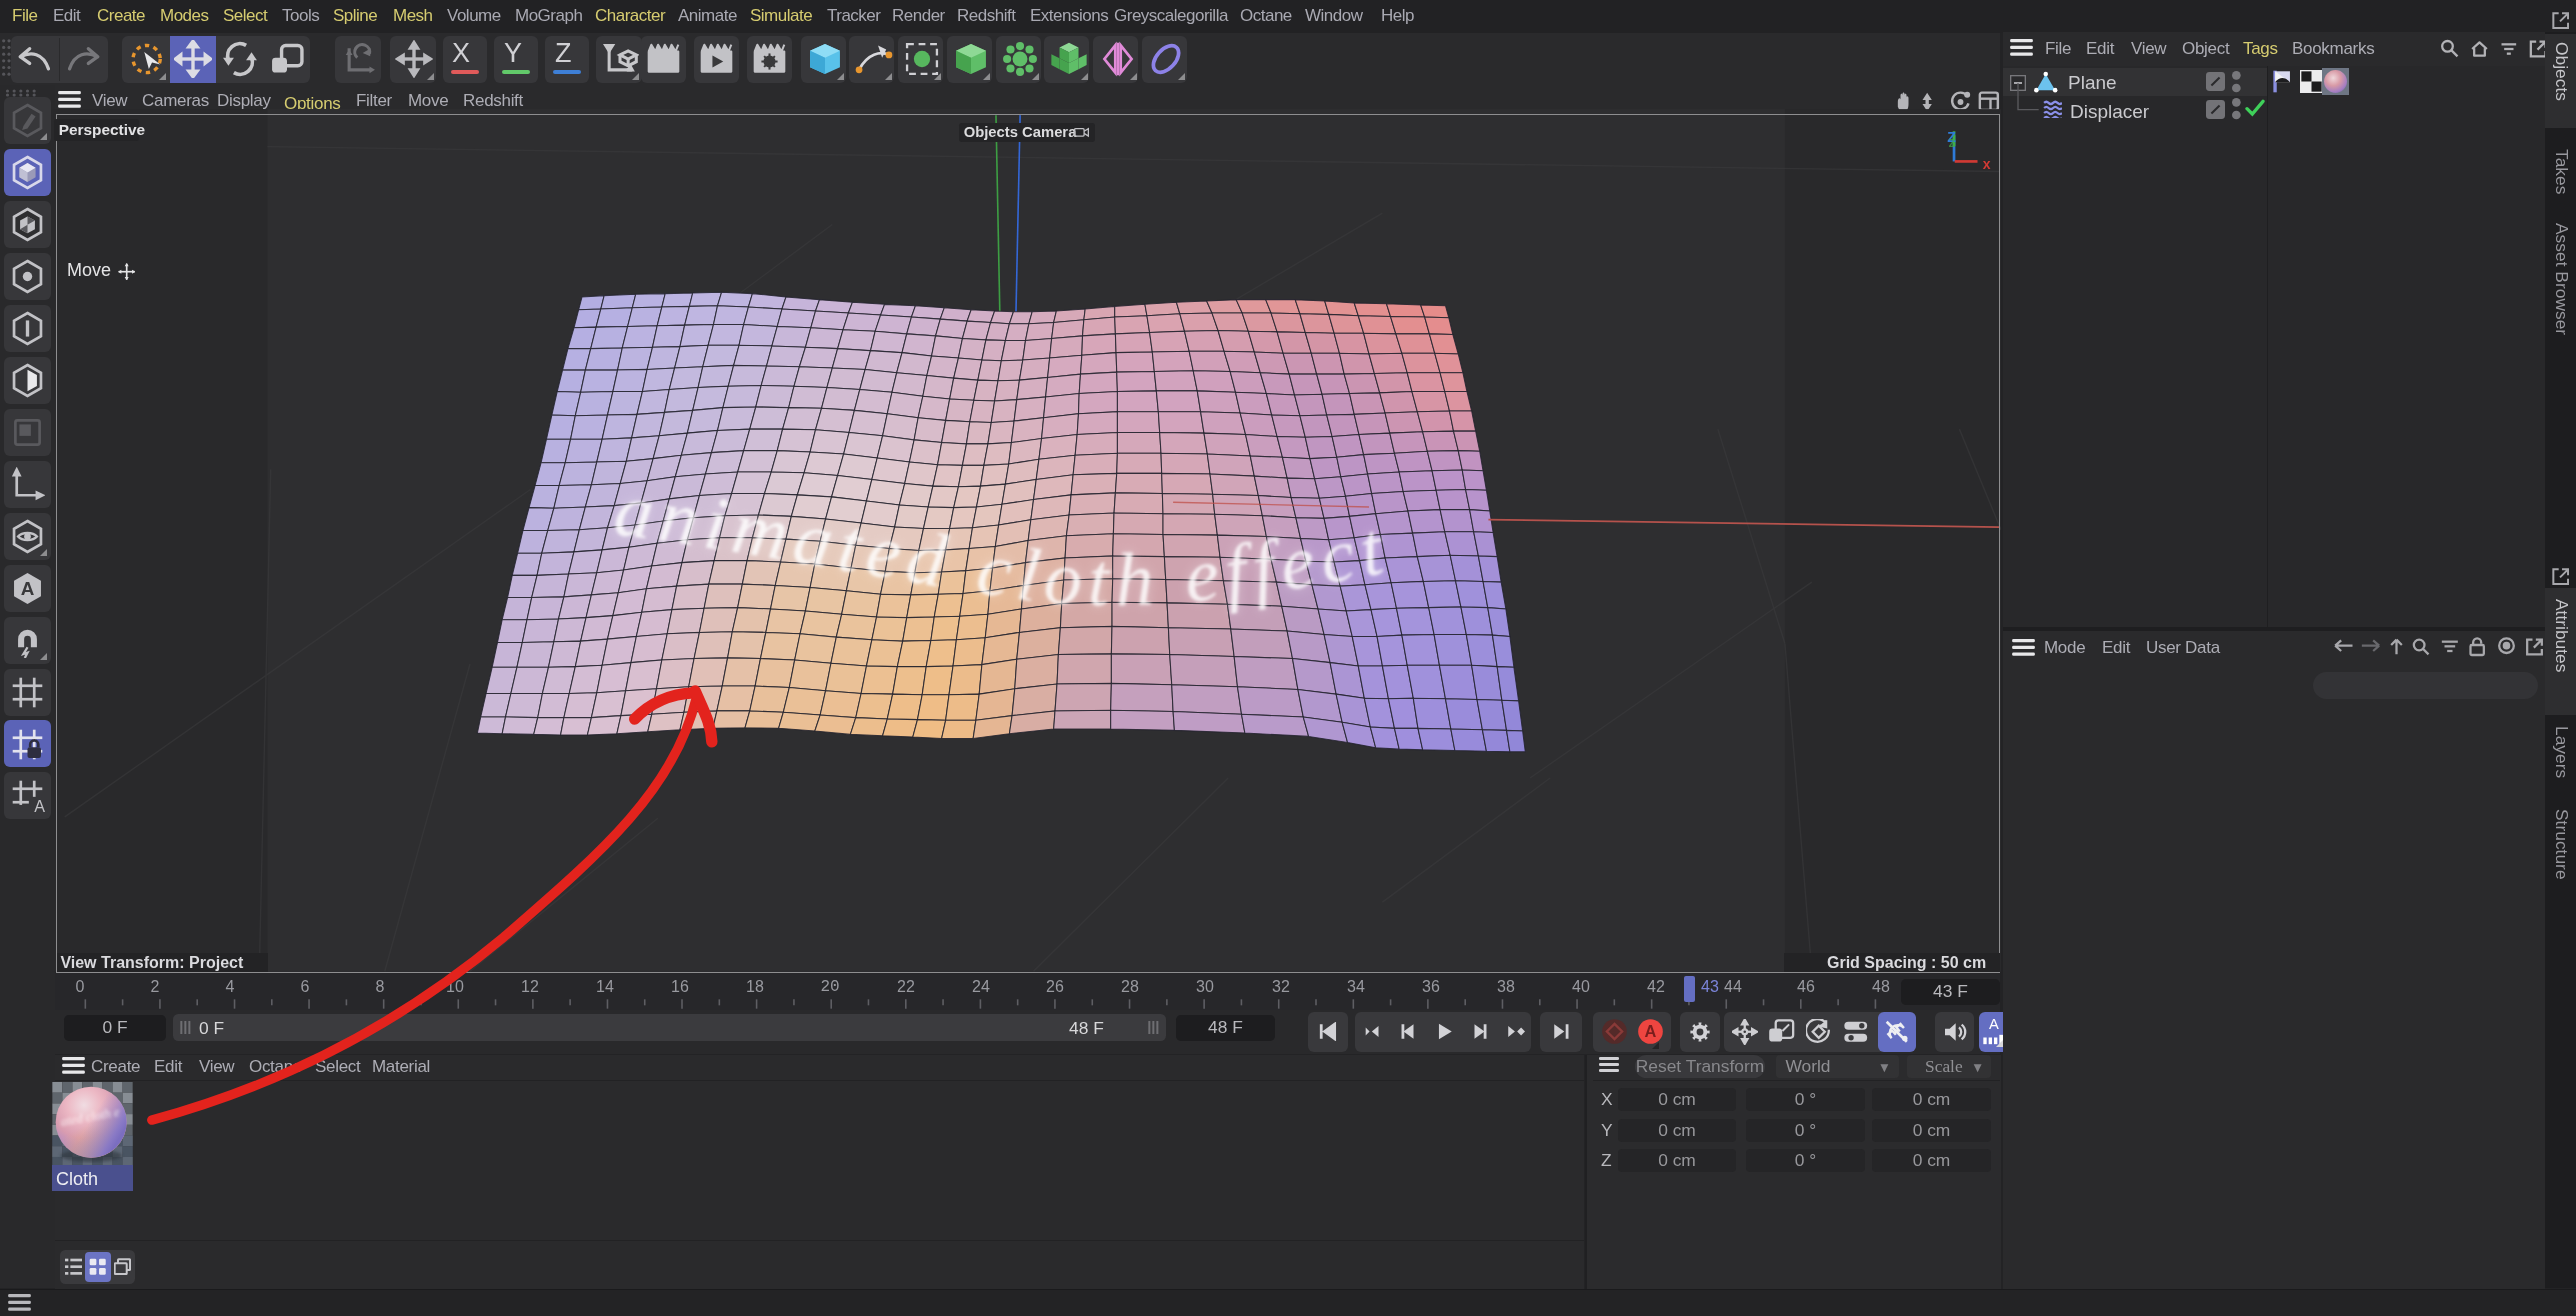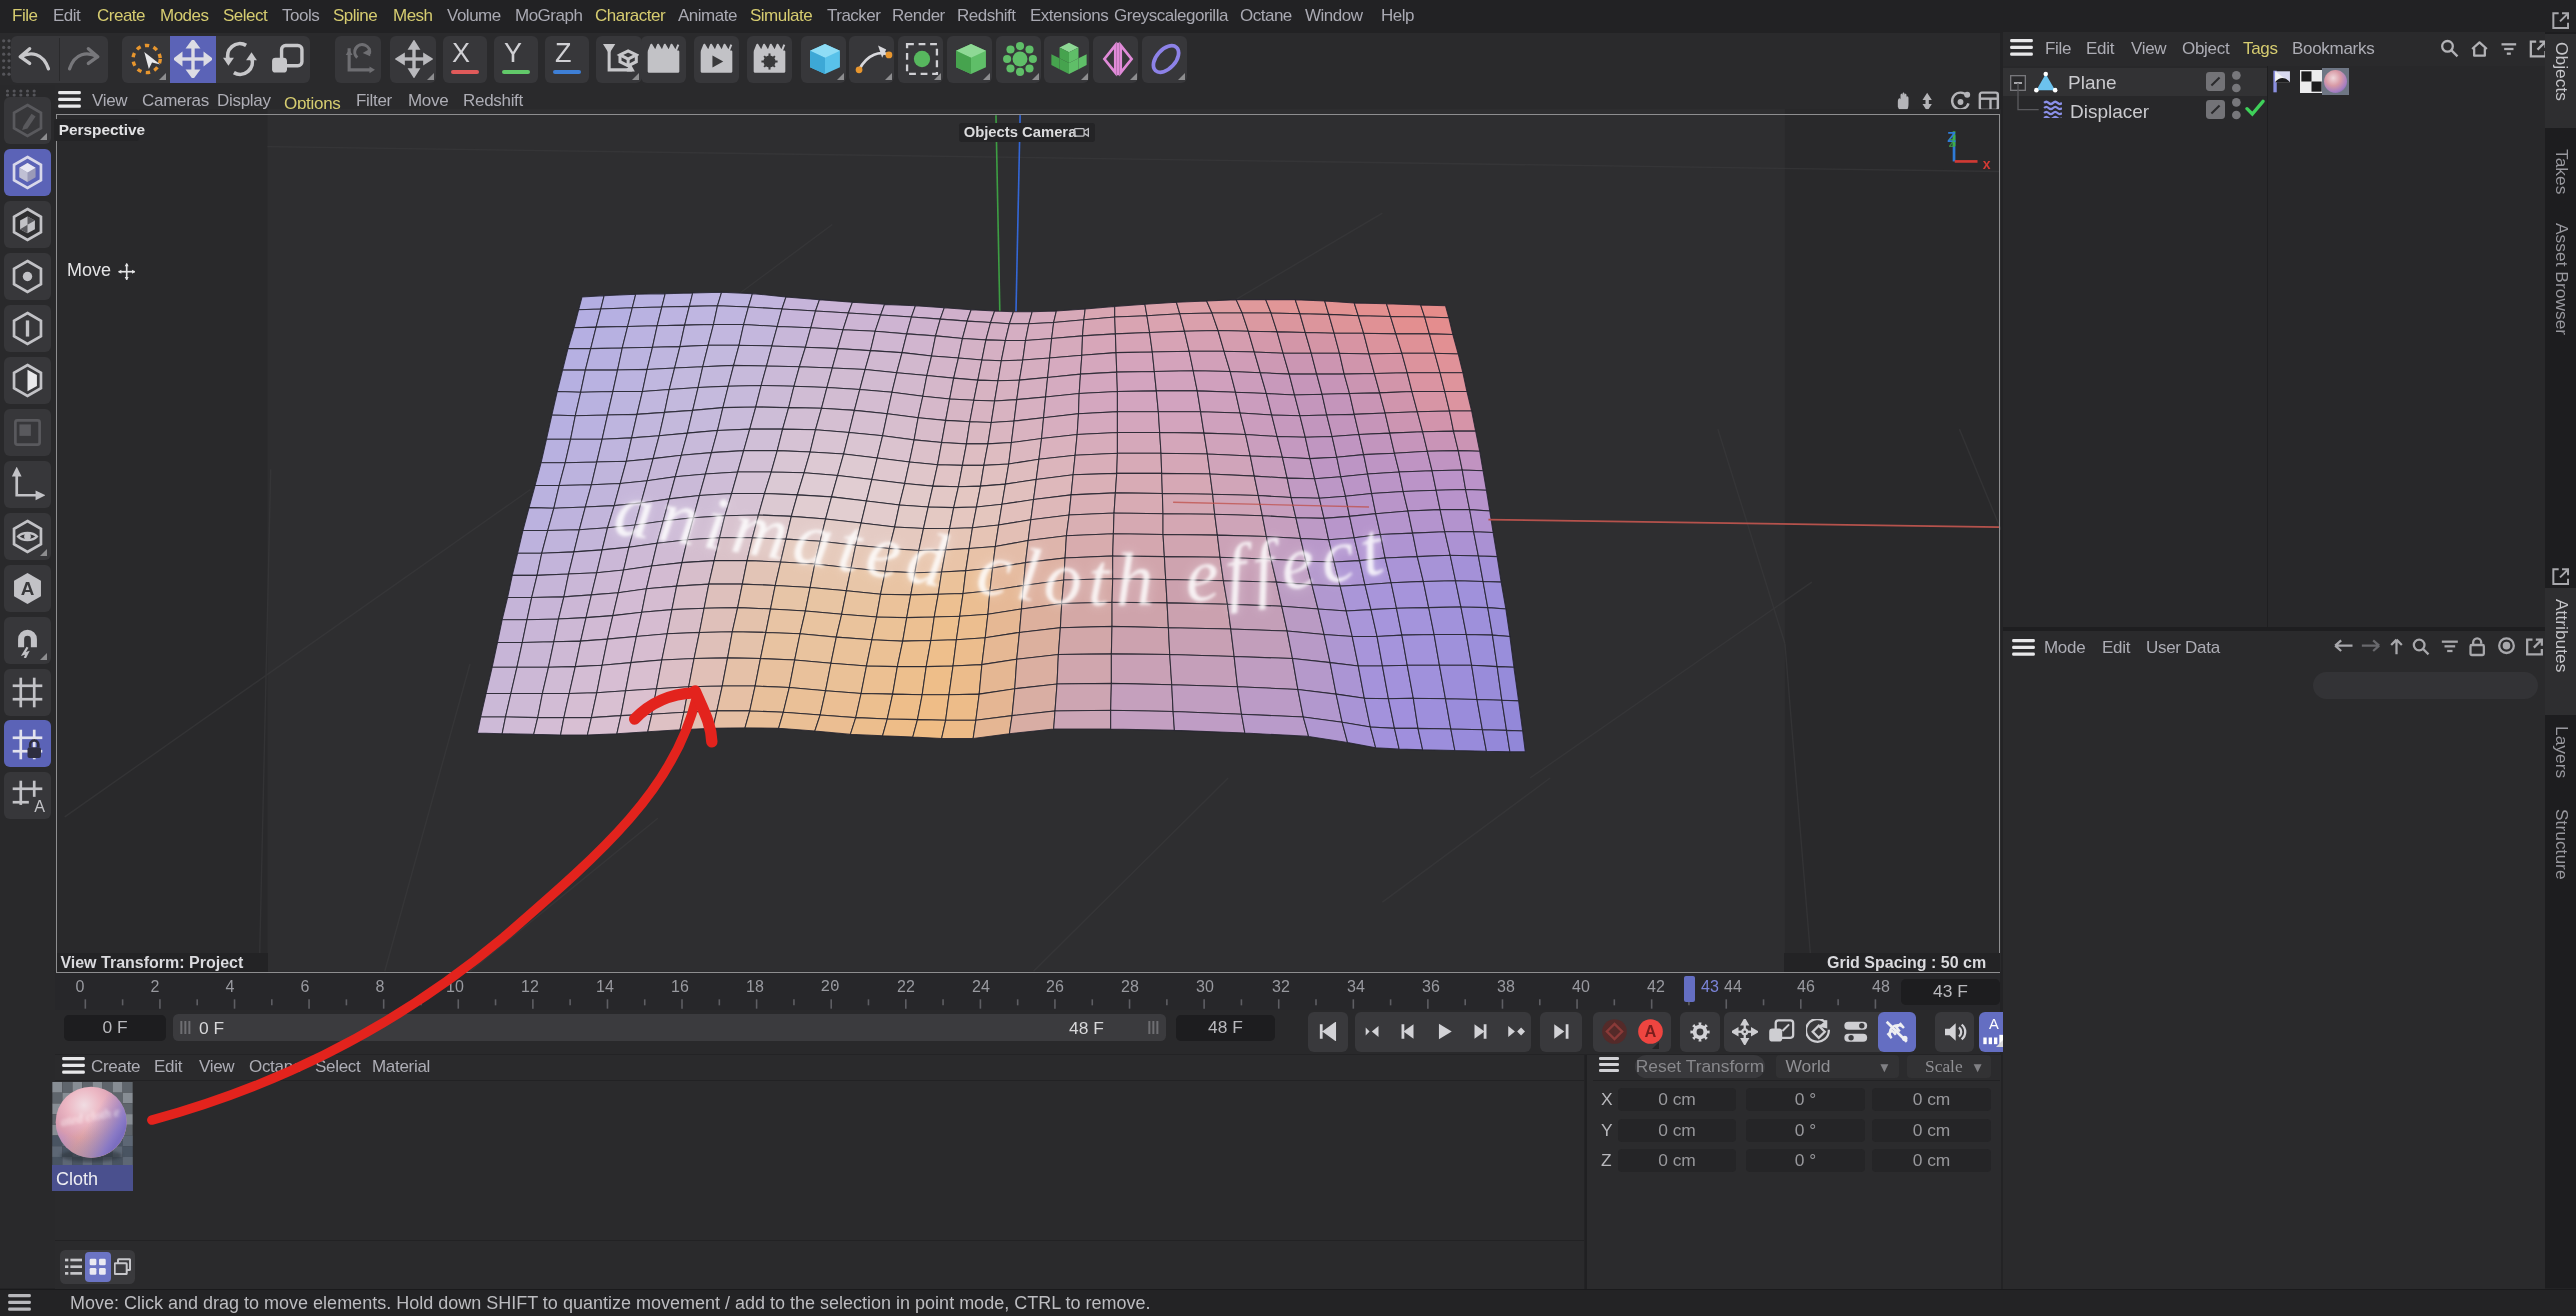--- a/index.html
+++ b/index.html
@@ -1606,21 +1606,20 @@
     </svg>
 
 <div class="ab" style="left:0;top:1289px;width:2576px;height:27.5px;background:#232325;border-top:1.3px solid #1a1a1c;box-sizing:border-box;"></div>
 <svg class="ab" style="left:8px;top:1294px;" width="23" height="17.4" viewBox="0 0 34 26">
       <g fill="#b8b8bc">
         <rect y="0" width="34" height="5" rx="2"></rect>
         <rect y="10" width="34" height="5" rx="2"></rect>
         <rect y="20" width="34" height="5" rx="2"></rect>
       </g>
     </svg>
-<span class="ab" style="left:70px;top:1293px;font-size:18px;color:#bcbcc0;">Move: Click and drag to move elements. Hold down SHIFT to quantize movement / add to the selection in point mode, CTRL to remove.</span>
 <svg class="ab" style="left:0;top:0;z-index:50;pointer-events:none;" width="2576" height="1316" viewBox="0 0 3840 1962">
 <g stroke="#e3231d" fill="none" stroke-linecap="round">
 <path d="M226,1670 C440,1612 610,1515 750,1398 C888,1278 1005,1180 1038,1040" stroke-width="14"></path>
 <path d="M946,1072 C975,1042 1010,1034 1034,1033" stroke-width="17"></path>
 <path d="M1036,1030 C1050,1062 1060,1080 1061,1106" stroke-width="17"></path>
 </g>
 </svg>
 </div>
 
 </body></html>

